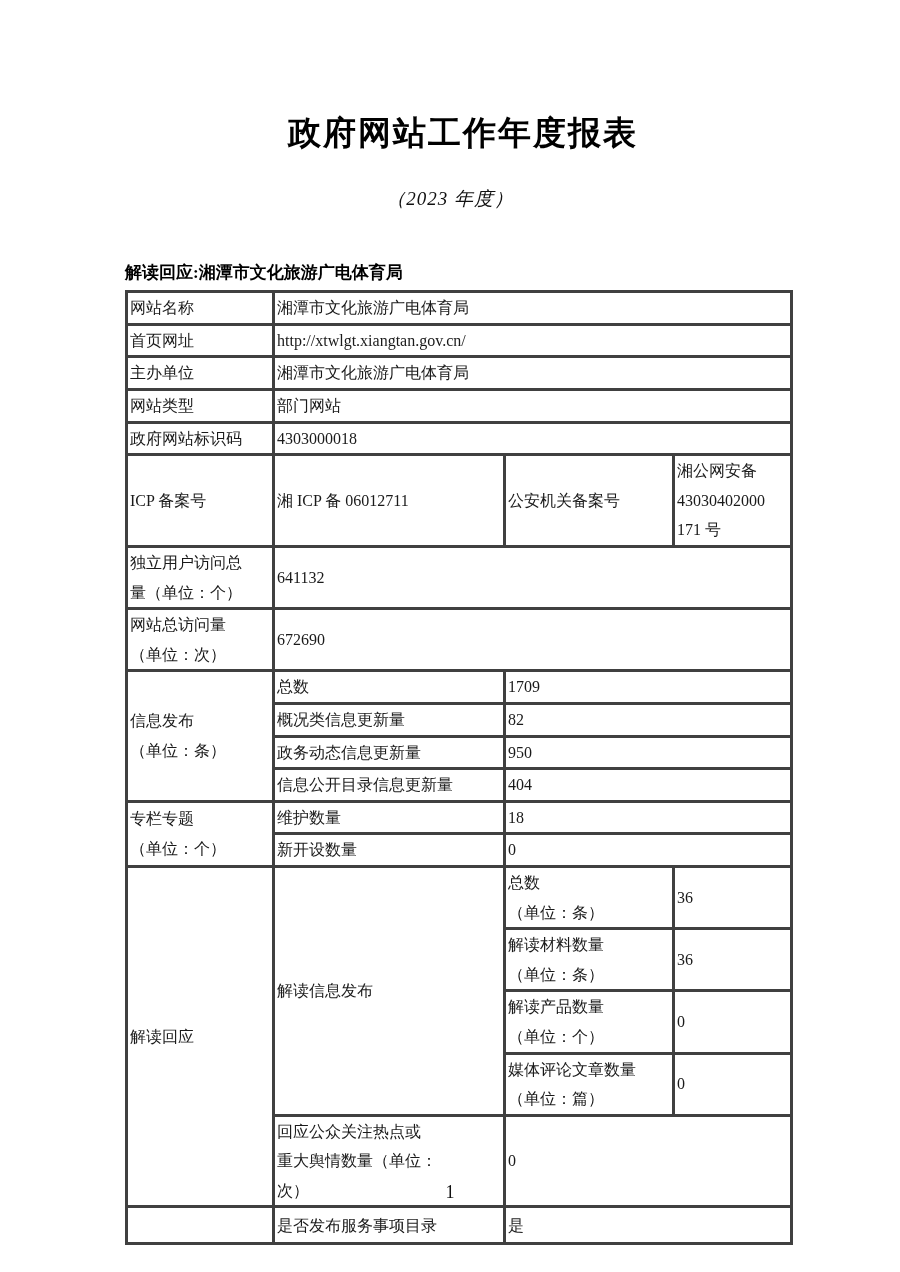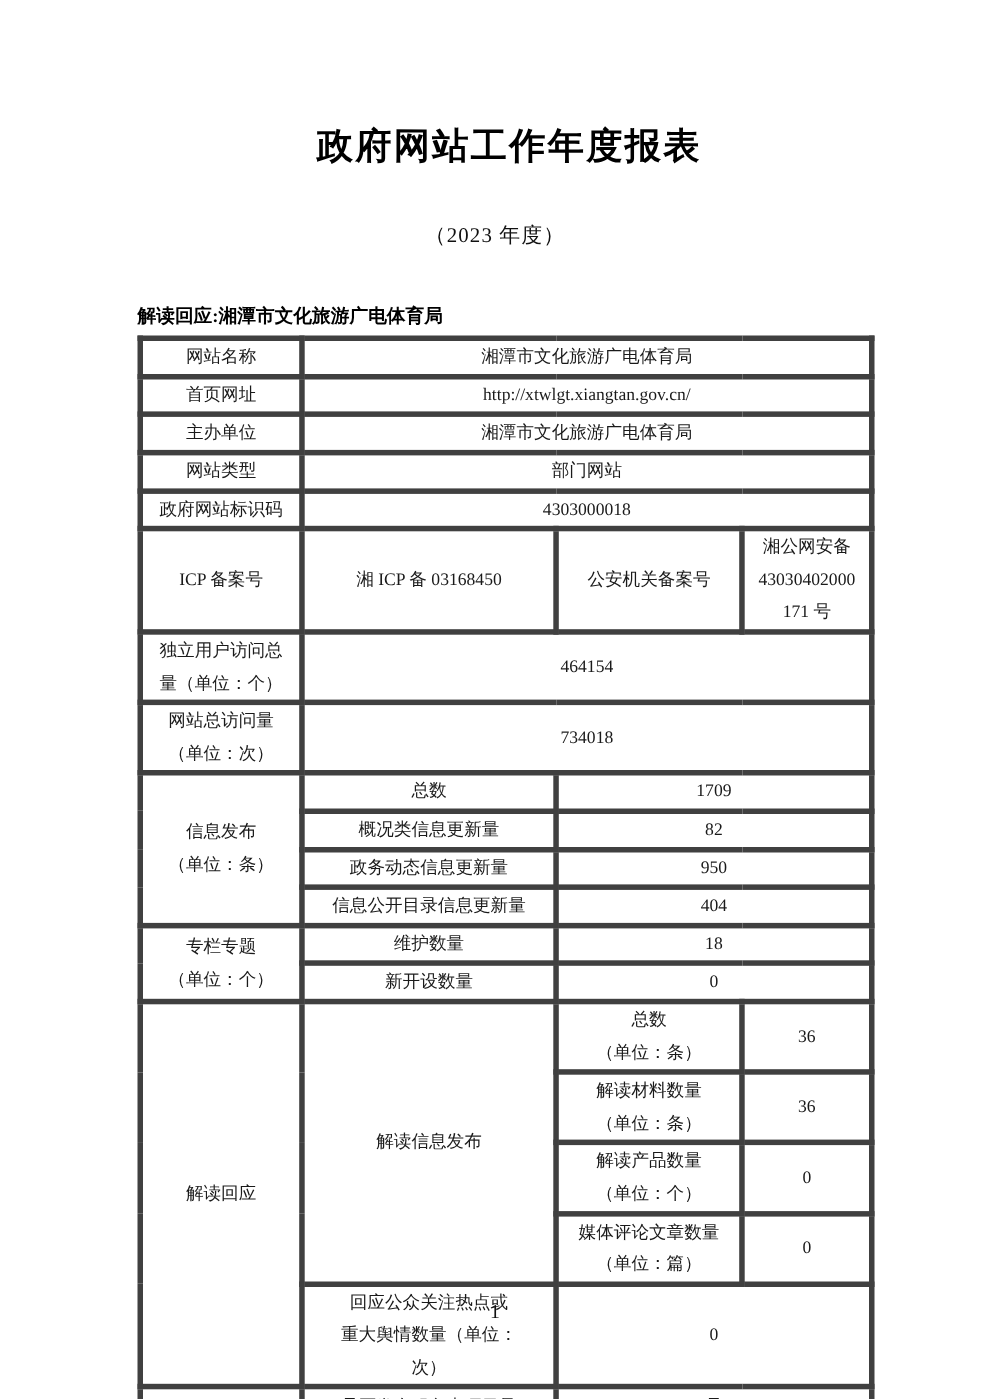--- a/index.html
+++ b/index.html
@@ -16,42 +16,43 @@
     text-align:center;
     font-family:"Liberation Sans","DejaVu Sans",sans-serif;
     font-weight:bold;
     font-size:33px;
     letter-spacing:2px;
     color:#000000;
     line-height:1.25;
     margin-left:26px;
   }
   .doc-subtitle{
-    margin-top:48px;
+    margin-top:33px;
     text-align:center;
     font-size:19px;
     letter-spacing:1px;
     color:#111111;
+    font-style:italic;
   }
   .filing-unit{
     margin:49px 0 0 125px;
     font-weight:bold;
     font-size:17px;
     color:#000000;
   }
   table.report{
     margin:6px 0 0 125px;
     width:665px;
     table-layout:fixed;
     border-collapse:collapse;
     border:2px solid #2b2b2b;
   }
   table.report td{
-    border:5px solid #404040;
-    text-align:center;
+    border:3px solid #404040;
+    text-align:left;
     vertical-align:middle;
     font-size:16px;
     line-height:1.85;
     white-space:pre-line;
     padding:0 2px;
     overflow:hidden;
     color:#1a1a1a;
   }
   col.c1{width:147px;}
   col.c2{width:231px;}
@@ -113,37 +114,37 @@
       <td colspan="3">部门网站</td>
     </tr>
 
     <tr class="h30">
       <td>政府网站标识码</td>
       <td colspan="3">4303000018</td>
     </tr>
 
     <tr class="h75">
       <td>ICP 备案号</td>
-      <td>湘 ICP 备 03168450</td>
+      <td>湘 ICP 备 06012711</td>
       <td>公安机关备案号</td>
       <td class="tight">湘公网安备
 43030402000
 171 号</td>
     </tr>
 
     <tr class="h56">
       <td>独立用户访问总
 量（单位：个）</td>
-      <td colspan="3">464154</td>
+      <td colspan="3">641132</td>
     </tr>
 
     <tr class="h60">
       <td>网站总访问量
 （单位：次）</td>
-      <td colspan="3">734018</td>
+      <td colspan="3">672690</td>
     </tr>
 
     <tr class="h31">
       <td rowspan="4">信息发布
 （单位：条）</td>
       <td>总数</td>
       <td colspan="2">1709</td>
     </tr>
     <tr class="h31">
       <td>概况类信息更新量</td>

